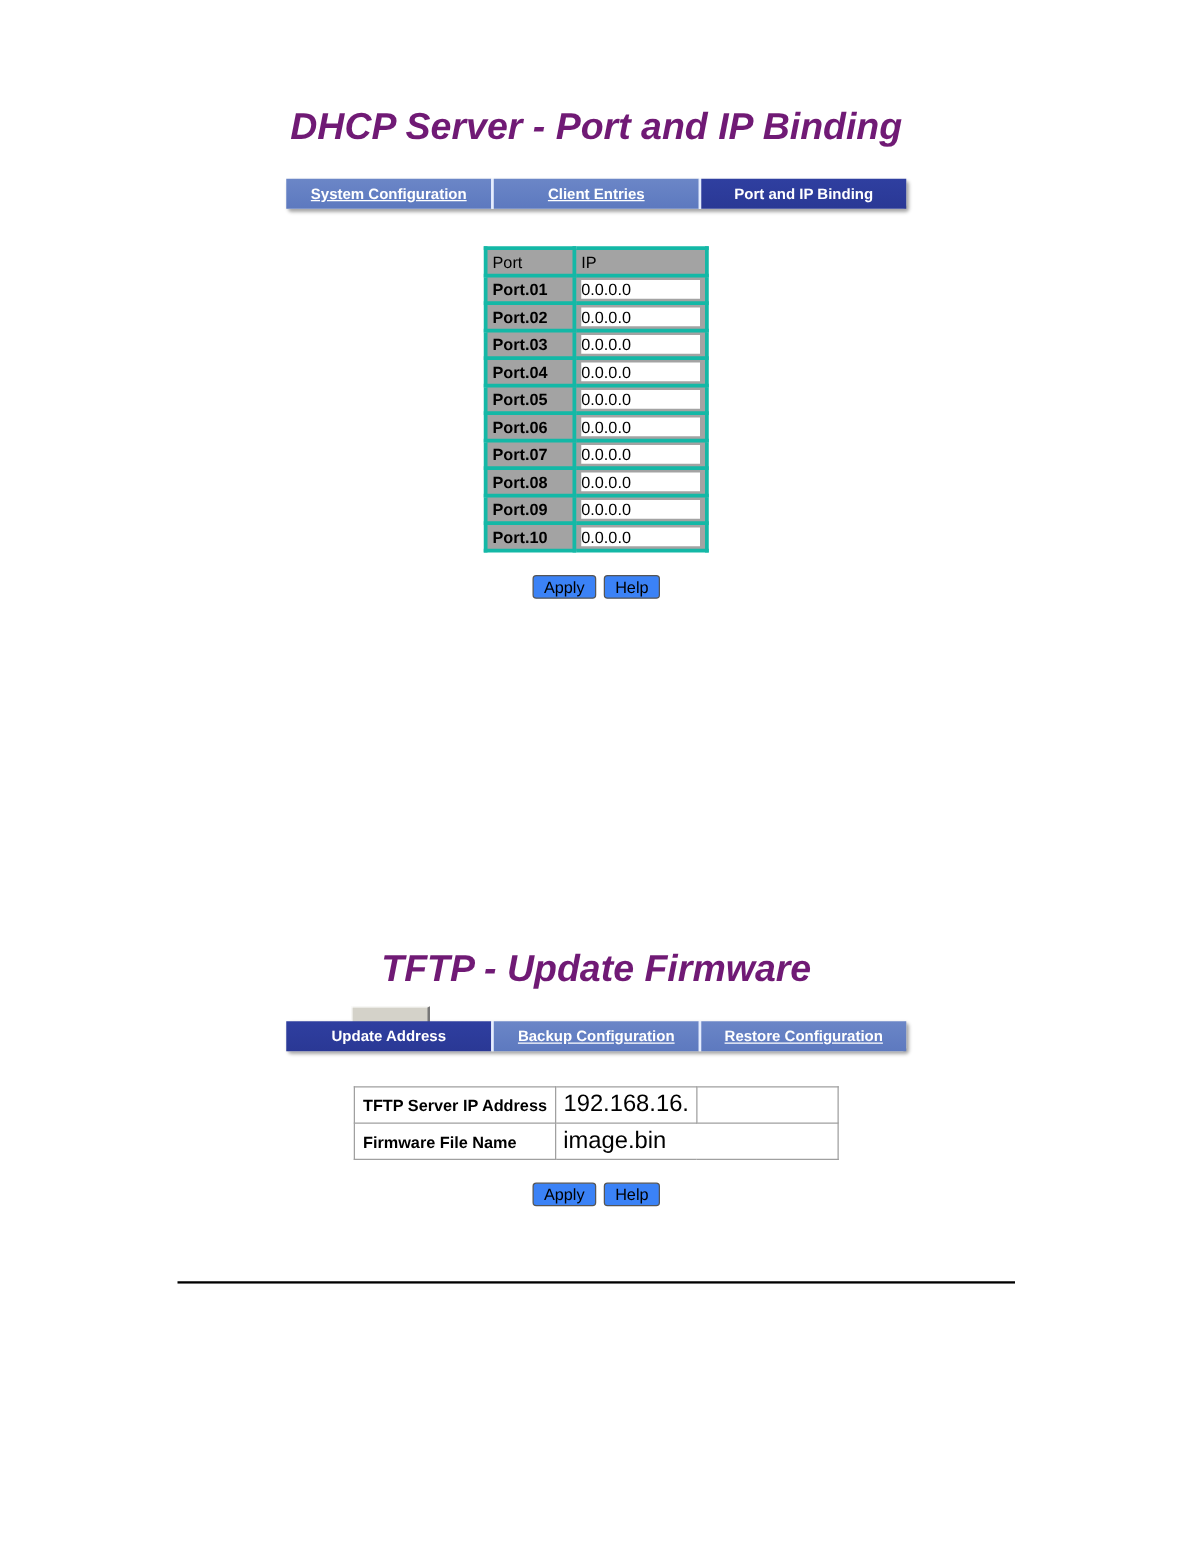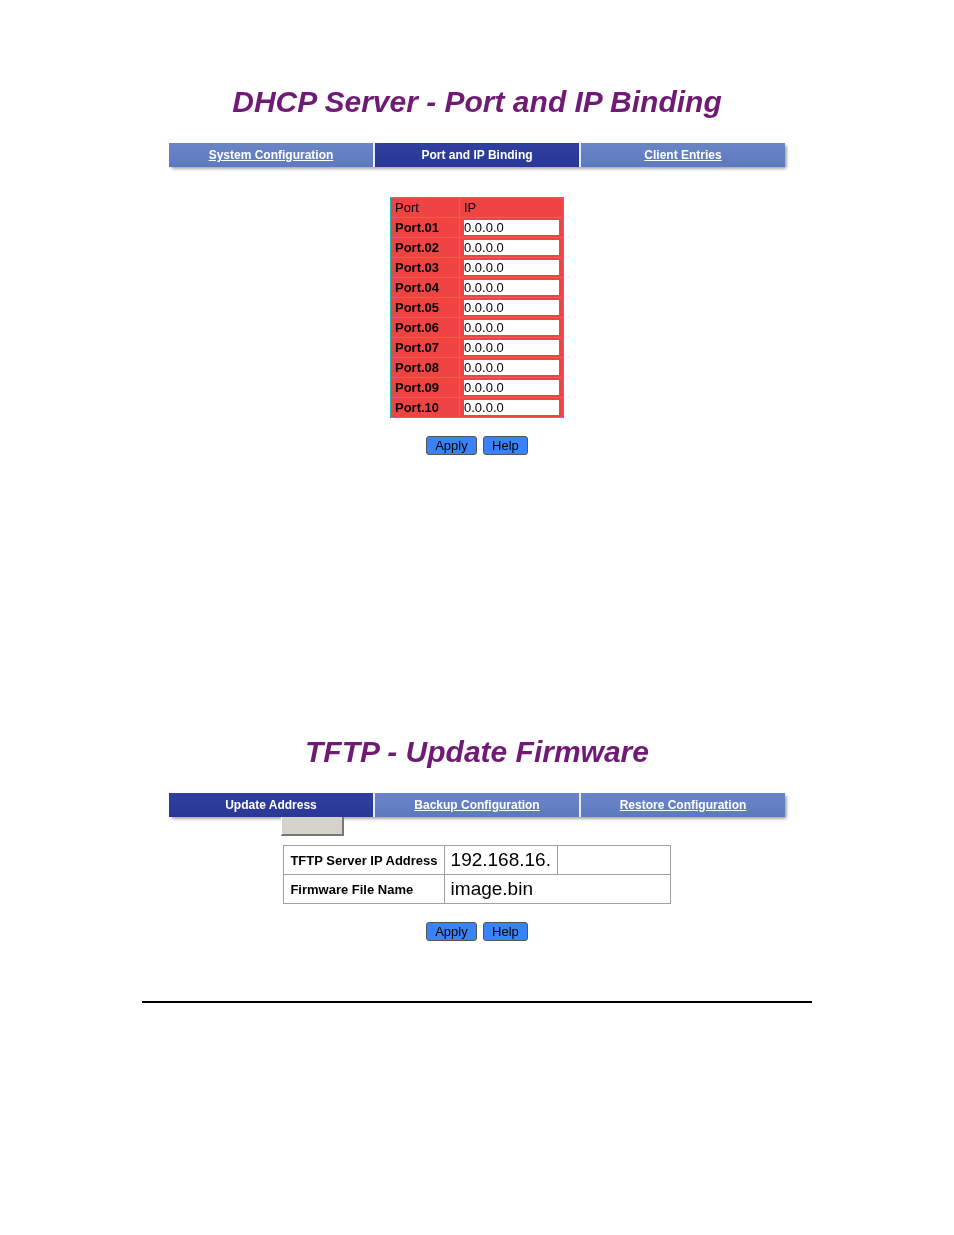--- a/index.html
+++ b/index.html
@@ -22,21 +22,21 @@
     h1.page-title {
       color: #701a75;
       font-size: 30px;
       font-weight: bold;
       font-style: italic;
       text-align: center;
       margin: 0 0 24px 0;
       font-family: "Arial Black", Arial, sans-serif;
     }
     .tabbar {
-      width: 616px;
+      width: 496px;
       margin: 0 auto;
       display: flex;
       height: 24px;
       box-shadow: 2px 2px 3px rgba(0,0,0,.35);
       border-radius: 3px;
     }
     .tab {
       flex: 1;
       display: flex;
       align-items: center;
@@ -56,24 +56,24 @@
     .tab.active {
       background: linear-gradient(#2f3fa0, #2a3895);
     }
     .tabbar.sec2 .tab { flex: 1; }
     
     .pi-table {
       margin: 30px auto 0 auto;
       border-collapse: collapse;
     }
     .pi-table th, .pi-table td {
-      border: 1px solid #14b8a6;
+      border: 3px solid #14b8a6;
       font-size: 13px;
       padding: 2px 4px;
-      background: #ef4444;
+      background: #a3a3a3;
     }
     .pi-table th {
       font-weight: normal;
       text-align: left;
     }
     .pi-table td.port {
       font-weight: bold;
       width: 60px;
       margin-top: 16px;
     }
@@ -145,25 +145,25 @@
 <body>
 <div class="page">
 
 <div class="section1">
   <h1 class="page-title">DHCP Server - Port and IP Binding</h1>
 
   <div class="tabbar">
     <div class="tab inactive">
       <span>System Configuration</span>
     </div>
+    <div class="tab inactive">
+      <span>Client Entries</span>
+    </div>
     <div class="tab active">
       <span>Port and IP Binding</span>
-    </div>
-    <div class="tab inactive">
-      <span>Client Entries</span>
     </div>
   </div>
 
   <table class="pi-table">
     <tbody>
           <tr>
       <th>Port</th>
       <th>IP</th>
     </tr>
     <tr>

